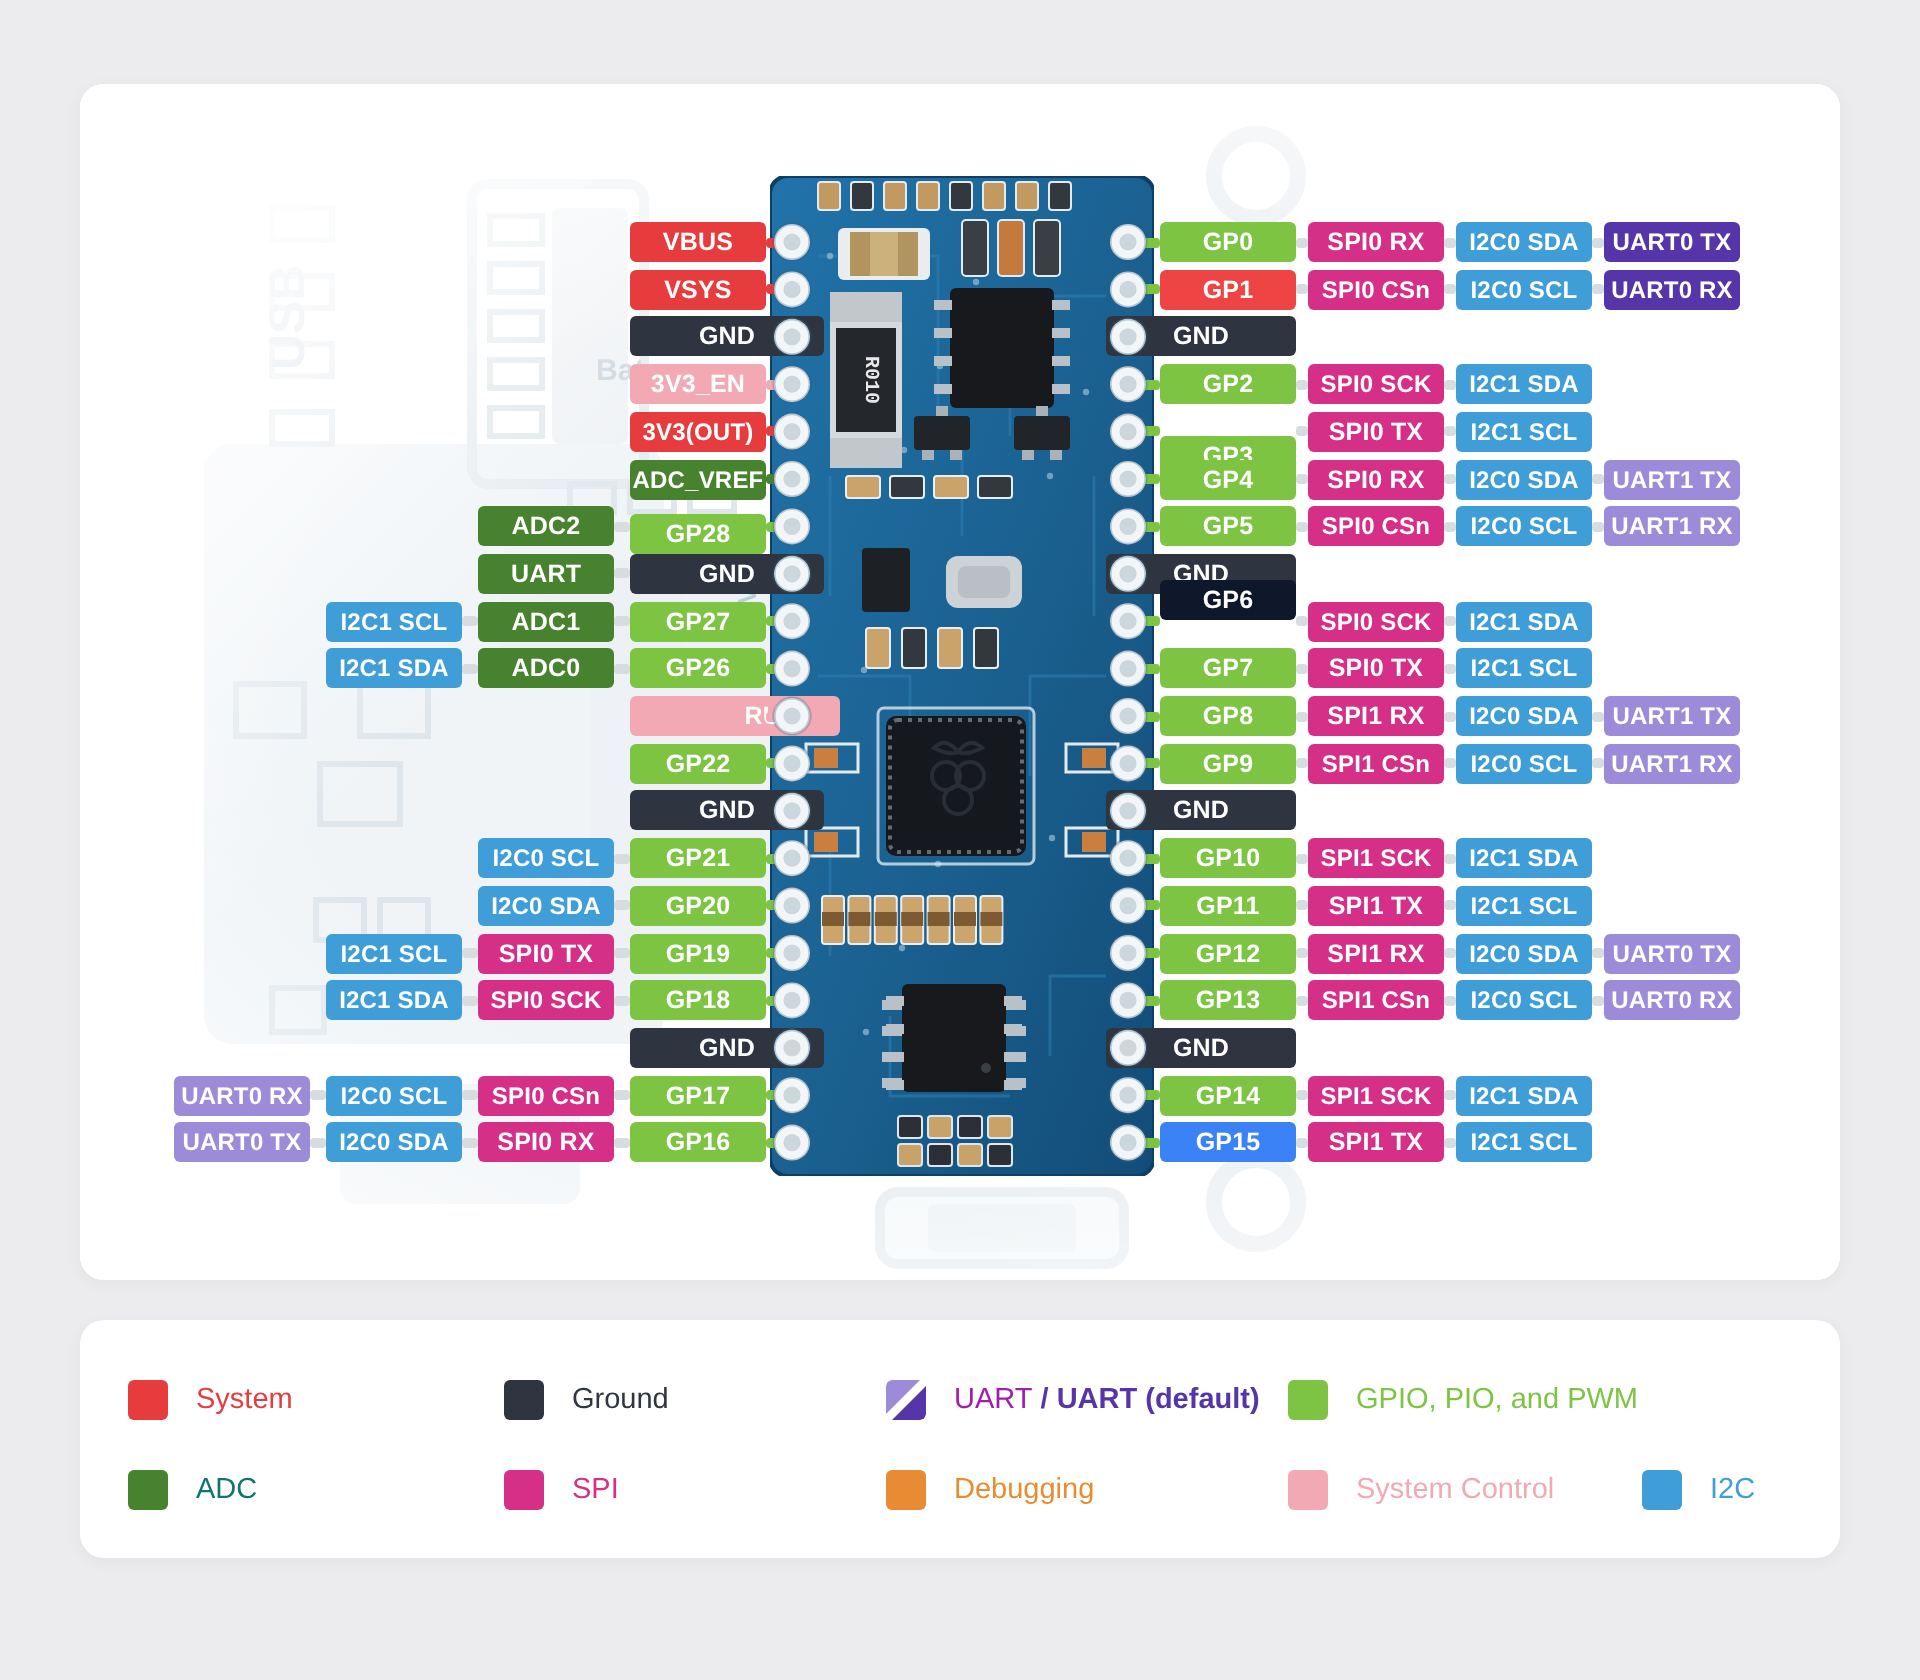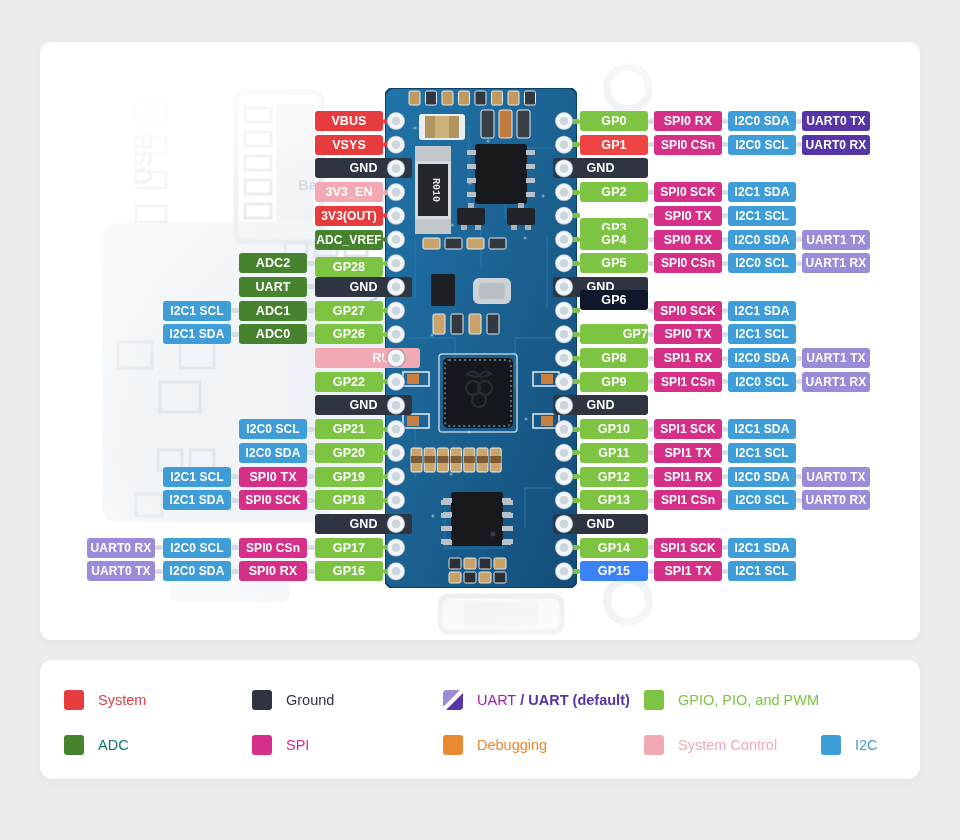--- a/index.html
+++ b/index.html
@@ -347,21 +347,21 @@
       <div class="pin-label" style="left: 762px; top: 211.2px; width: 68px; background: rgb(156, 139, 216); font-size: 12px;">UART1 RX</div>
       <div class="pin-dash" style="left: 756px; top: 218.7px; width: 6px; background: rgb(215, 220, 225);"></div>
       <div class="pin-dash" style="left: 529px; top: 218.7px; width: 11px; background: rgb(125, 196, 67);"></div>
       <div class="pin-label" style="left: 513px; top: 234.9px; width: 95px; background: rgb(46, 53, 64);">GND</div>
       <div class="pin-label" style="left: 540px; top: 248px; width: 68px; background: #0f172a;">GP6</div>
       <div class="pin-label" style="left: 614px; top: 258.6px; width: 68px; background: rgb(213, 47, 136); font-size: 12px;">SPI0 SCK</div>
       <div class="pin-dash" style="left: 608px; top: 266.1px; width: 6px; background: rgb(215, 220, 225);"></div>
       <div class="pin-label" style="left: 688px; top: 258.6px; width: 68px; background: rgb(63, 157, 216); font-size: 12px;">I2C1 SDA</div>
       <div class="pin-dash" style="left: 682px; top: 266.1px; width: 6px; background: rgb(215, 220, 225);"></div>
       <div class="pin-dash" style="left: 529px; top: 266.1px; width: 11px; background: rgb(125, 196, 67);"></div>
-      <div class="pin-label" style="left: 540px; top: 282.3px; width: 68px; background: rgb(125, 196, 67); text-align: right;">GP7</div>
+      <div class="pin-label" style="left: 540px; top: 282.3px; width: 68px; background: rgb(125, 196, 67);">GP7</div>
       <div class="pin-label" style="left: 614px; top: 282.3px; width: 68px; background: rgb(213, 47, 136);">SPI0 TX</div>
       <div class="pin-dash" style="left: 608px; top: 289.8px; width: 6px; background: rgb(215, 220, 225);"></div>
       <div class="pin-label" style="left: 688px; top: 282.3px; width: 68px; background: rgb(63, 157, 216); font-size: 12px;">I2C1 SCL</div>
       <div class="pin-dash" style="left: 682px; top: 289.8px; width: 6px; background: rgb(215, 220, 225);"></div>
       <div class="pin-dash" style="left: 529px; top: 289.8px; width: 11px; background: rgb(125, 196, 67);"></div>
       <div class="pin-label" style="left: 540px; top: 306px; width: 68px; background: rgb(125, 196, 67);">GP8</div>
       <div class="pin-label" style="left: 614px; top: 306px; width: 68px; background: rgb(213, 47, 136);">SPI1 RX</div>
       <div class="pin-dash" style="left: 608px; top: 313.5px; width: 6px; background: rgb(215, 220, 225);"></div>
       <div class="pin-label" style="left: 688px; top: 306px; width: 68px; background: rgb(63, 157, 216); font-size: 12px;">I2C0 SDA</div>
       <div class="pin-dash" style="left: 682px; top: 313.5px; width: 6px; background: rgb(215, 220, 225);"></div>

